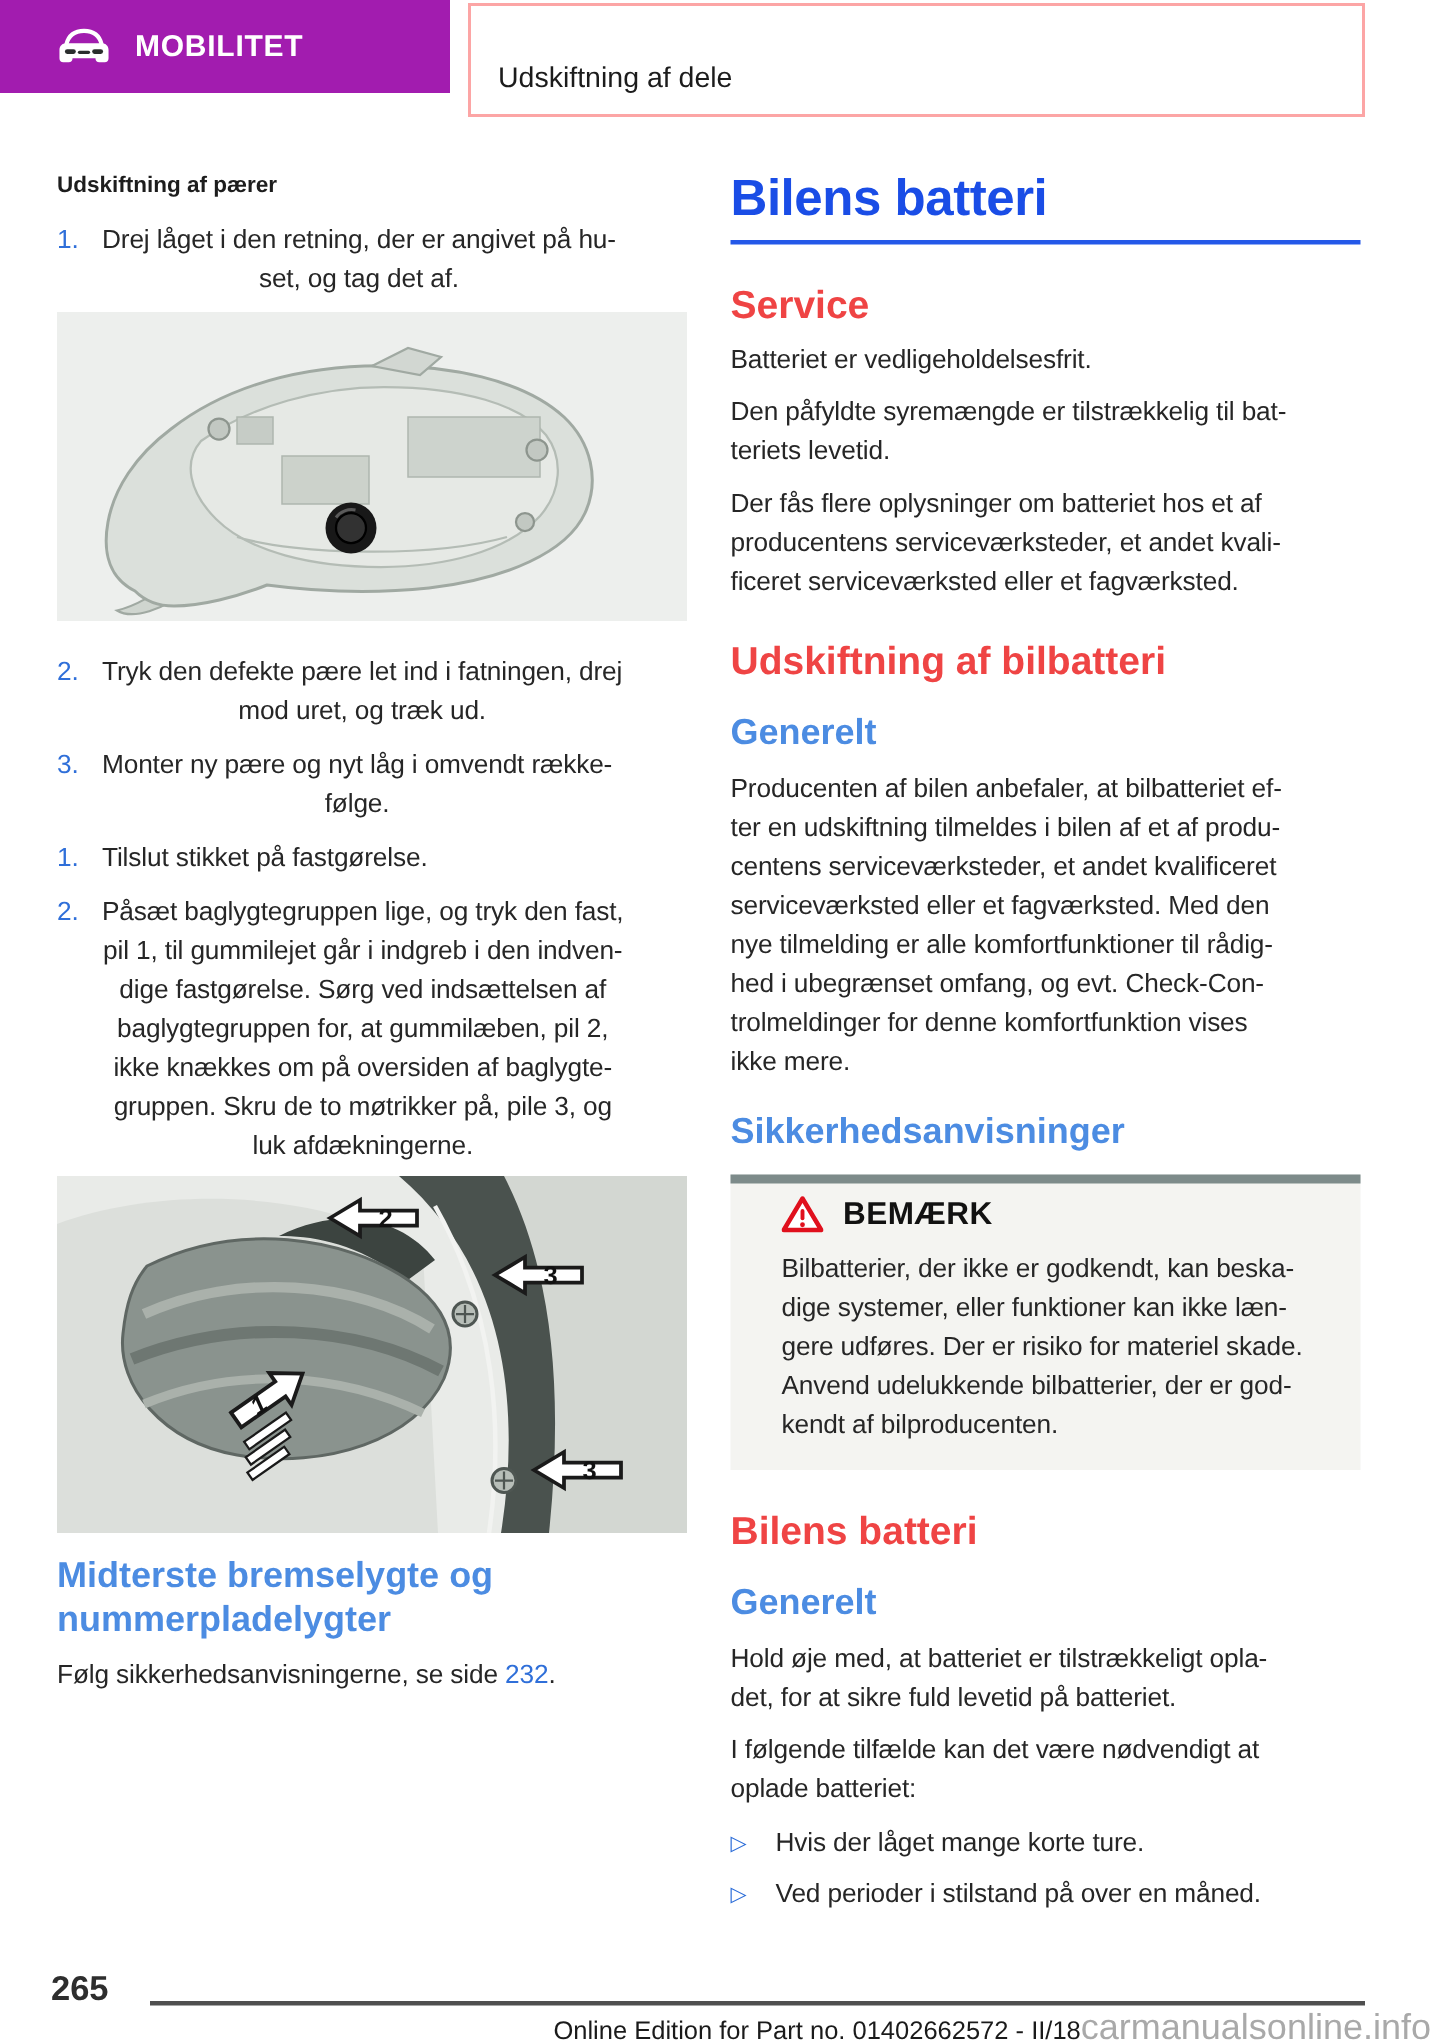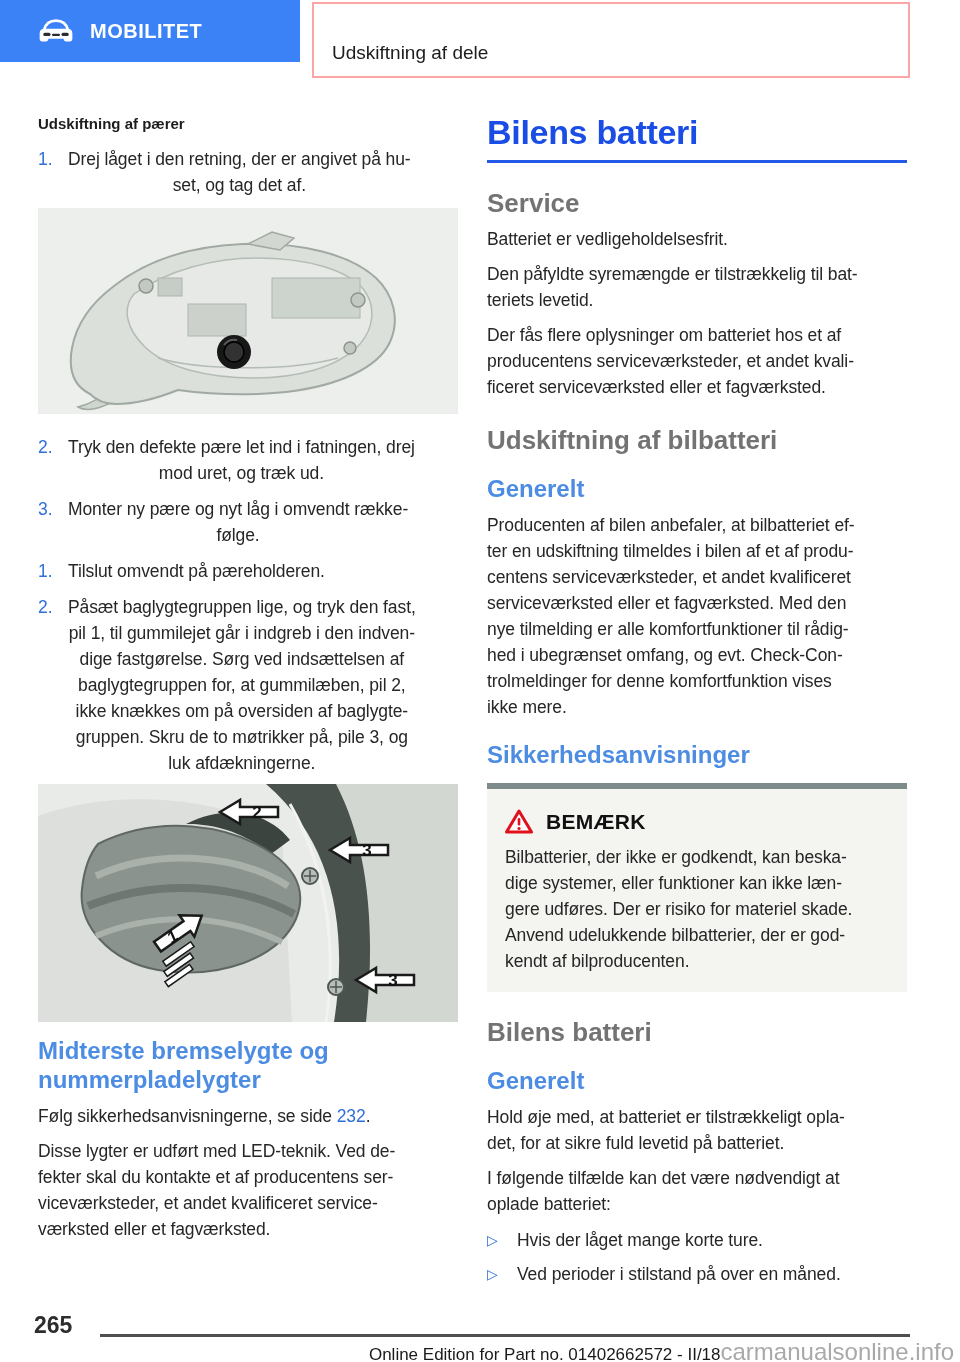--- a/index.html
+++ b/index.html
@@ -6,61 +6,61 @@
   html,body { width:960px; height:1362px; }
   body {
     position:relative; background:#ffffff; overflow:hidden;
     font-family:"Liberation Sans", sans-serif; color:#262626;
   }
   .pre { white-space:pre; }
 
   
   .hdr-tab {
     position:absolute; left:0; top:0; width:300px; height:62px;
-    background:#3b82f6; display:flex; align-items:center; gap:14px;
+    background:#a21caf; display:flex; align-items:center; gap:14px;
     padding-left:36px;
   }
   .hdr-tab .tab-label {
     color:#ffffff; font-size:20px; font-weight:bold; letter-spacing:0.5px;
   }
   .topic-box {
     position:absolute; left:312px; top:2px; width:598px; height:76px;
     border:2px solid #fca5a5; background:#ffffff;
     display:flex; align-items:flex-end; padding:0 0 12px 18px;
   }
   .topic-box .topic-label { font-size:19px; color:#1c1c1c; }
 
   
   .col-left  { position:absolute; left:38px;  top:112px; width:420px; }
   .col-right { position:absolute; left:487px; top:112px; width:420px; }
 
   .h1 { color:#1a4de6; font-size:34px; font-weight:bold; letter-spacing:-0.3px; line-height:40px; }
   .h1-rule { height:3px; background:#2458e8; margin-top:8px; }
-  .h2 { color:#737373; font-size:26px; font-weight:bold; line-height:28px; margin-top:26px; }
+  .h2 { color:#ef4444; font-size:26px; font-weight:bold; line-height:28px; margin-top:26px; }
   .h3 { color:#4c8ce2; font-size:24px; font-weight:bold; line-height:29px; margin-top:20px; }
   .h4 { color:#1d1d1d; font-size:15px; font-weight:bold; line-height:24px; }
 
   .para { font-size:17.5px; line-height:26px; letter-spacing:-0.1px; margin-top:9px; }
 
   .steps { margin-top:10px; }
   .step  { display:flex; margin-top:10px; }
   .step:first-child { margin-top:0; }
   .step .num { width:30px; flex:0 0 30px; color:#2f6fd9; font-size:17.5px; line-height:26px; }
   .step .txt { font-size:17.5px; line-height:26px; letter-spacing:-0.1px;text-align:center; }
 
   figure { background:#edefed; }
   .fig1 { margin-top:10px; width:420px; height:206px; }
   .fig2 { margin-top:10px; width:420px; height:238px; }
 
   .link { color:#2f6fd9; text-decoration:none; cursor:pointer; }
 
   
   .notice { margin-top:14px; background:#f4f4f1; }
   .notice-bar { height:6px; background:#7d8b8a; }
-  .notice-body { padding:20px 18px 18px 18px; }
+  .notice-body { padding:8px 18px 18px 18px;margin-left:16px; }
   .notice-title { display:flex; align-items:center; gap:13px; }
   .notice-title .lbl { font-size:21px; font-weight:bold; color:#111111; letter-spacing:0.3px; }
   .notice-text { margin-top:10px; font-size:17.5px; line-height:26px; letter-spacing:-0.1px; }
 
   
   .bullets { margin-top:10px; }
   .bullet  { display:flex; margin-top:8px; }
   .bullet .marker { width:30px; flex:0 0 30px; color:#2f6fd9; font-size:14px; line-height:26px; }
   .bullet .btxt { font-size:17.5px; line-height:26px; letter-spacing:-0.1px; }
 
@@ -130,21 +130,21 @@
       <span class="num">3.</span>
       <span class="txt pre">Monter ny pære og nyt låg i omvendt række-
 følge.</span>
     </div>
   </div>
 
 
   <div class="steps">
     <div class="step">
       <span class="num">1.</span>
-      <span class="txt pre">Tilslut omvendt på pæreholderen.</span>
+      <span class="txt pre">Tilslut stikket på fastgørelse.</span>
     </div>
     <div class="step">
       <span class="num">2.</span>
       <span class="txt pre">Påsæt baglygtegruppen lige, og tryk den fast,
 pil 1, til gummilejet går i indgreb i den indven-
 dige fastgørelse. Sørg ved indsættelsen af
 baglygtegruppen for, at gummilæben, pil 2,
 ikke knækkes om på oversiden af baglygte-
 gruppen. Skru de to møtrikker på, pile 3, og
 luk afdækningerne.</span>
@@ -191,24 +191,20 @@
         <text x="37" y="20" font-size="17" font-weight="bold" fill="#111111" text-anchor="middle" font-family="Liberation Sans, sans-serif">3</text>
       </g>
     </svg>
   </figure>
 
   <div class="h3 pre" style="margin-top:14px;">Midterste bremselygte og
 nummerpladelygter</div>
 
   <p class="para"><span>Følg sikkerhedsanvisningerne, se side </span><a class="link">232</a><span>.</span></p>
 
-  <p class="para pre">Disse lygter er udført med LED-teknik. Ved de-
-fekter skal du kontakte et af producentens ser-
-viceværksteder, et andet kvalificeret service-
-værksted eller et fagværksted.</p>
 
 </section>
 
 <section class="col-right">
 
   <div class="h1">Bilens batteri</div>
   <div class="h1-rule"></div>
 
   <div class="h2">Service</div>
   <p class="para pre">Batteriet er vedligeholdelsesfrit.</p>

